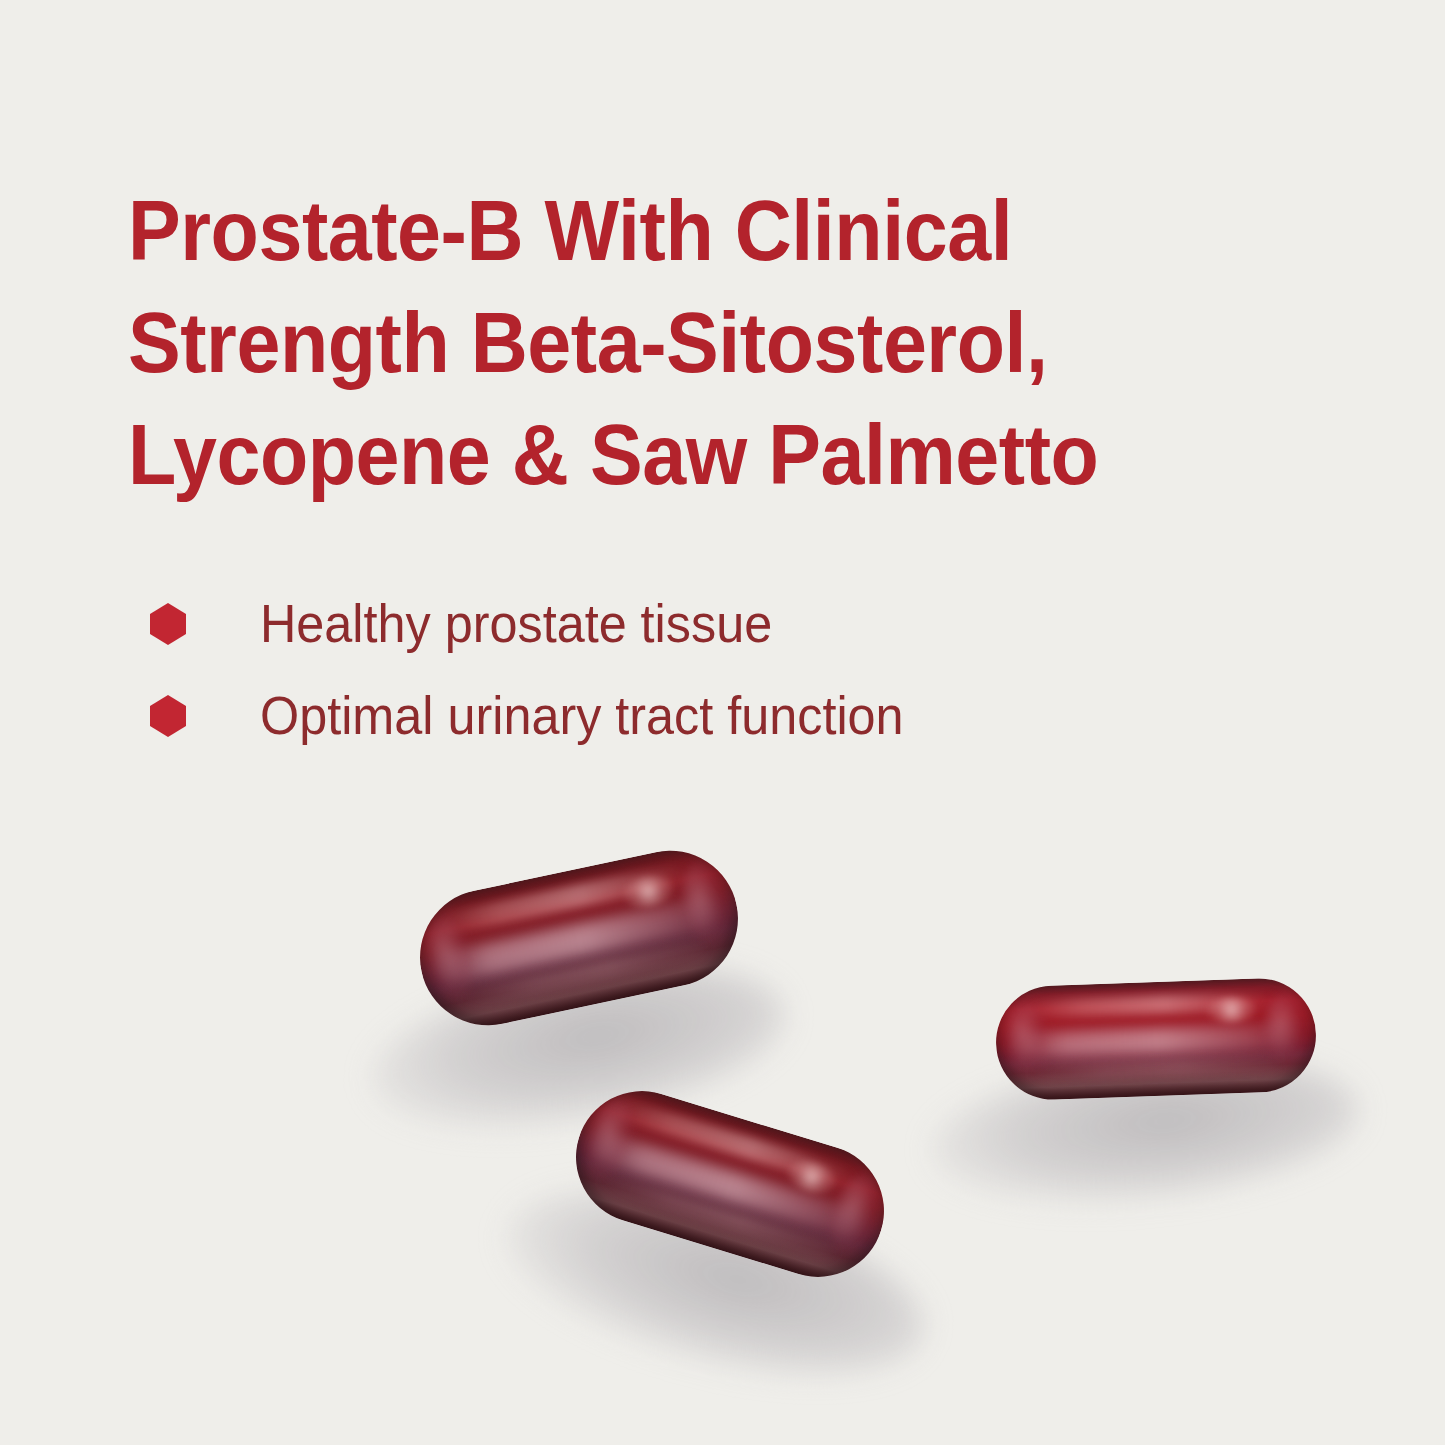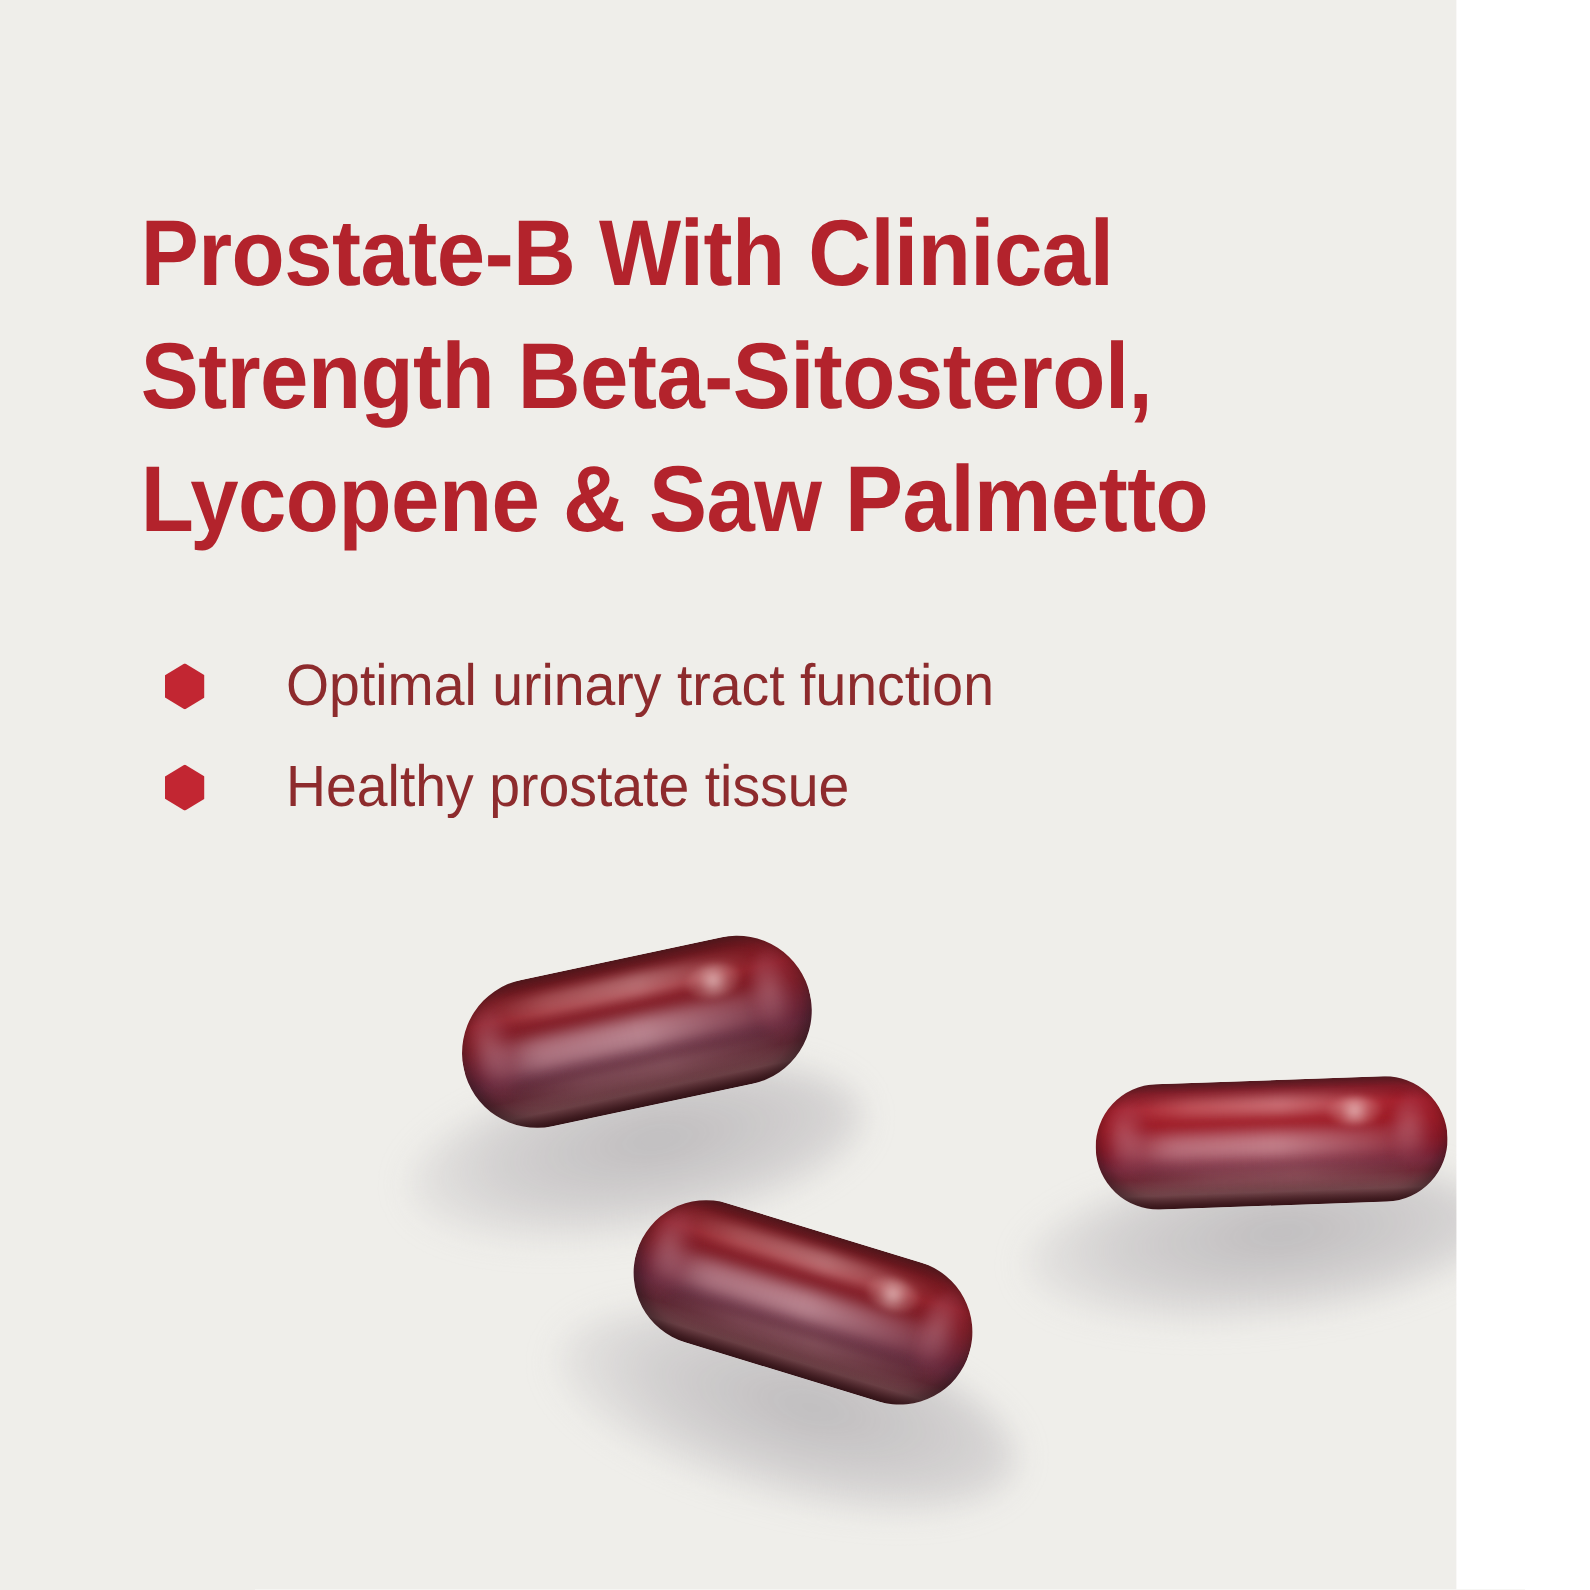--- a/index.html
+++ b/index.html
@@ -8,21 +8,21 @@
   }
   body {
     width: 1445px;
     height: 1445px;
     overflow: hidden;
     font-family: "Liberation Sans", sans-serif;
   }
 
   #canvas {
     position: relative;
-    width: 1324px;
+    width: 1445px;
     height: 1445px;
     background: #efeeea;
     overflow: hidden;
   }
 
   
   #headline {
     position: absolute;
     left: 128px;
     top: 118px;
@@ -212,25 +212,25 @@
 </head>
 <body>
 
 <div id="canvas">
 
   <h1 id="headline">Prostate-B With Clinical Strength Beta-Sitosterol, Lycopene &amp; Saw Palmetto</h1>
 
   <ul id="bullet-list" style="list-style:none;margin:0;padding:0;">
     <li class="bullet-row">
       <span class="bullet-marker"></span>
-      <span class="bullet-text">Optimal urinary tract function</span>
+      <span class="bullet-text">Healthy prostate tissue</span>
     </li>
     <li class="bullet-row">
       <span class="bullet-marker"></span>
-      <span class="bullet-text">Healthy prostate tissue</span>
+      <span class="bullet-text">Optimal urinary tract function</span>
     </li>
   </ul>
 
   <div id="capsule-stage">
       <div class="cap-shadow" style="left: 368px; top: 212px; width: 420px; height: 150px; transform: rotate(-10deg);"></div>
       <div class="cap-shadow" style="left: 930px; top: 300px; width: 430px; height: 140px; transform: rotate(-6deg);"></div>
       <div class="cap-shadow" style="left: 500px; top: 442px; width: 430px; height: 160px; transform: rotate(14deg);"></div>
       <div class="capsule-group" style="left: 418px; top: 110px; width: 322px; height: 136px; transform: rotate(-12deg);">
         <div class="capsule" style="left: 0px; top: 0px; width: 100%; height: 100%;">
           <div class="streak streak-top"></div>

